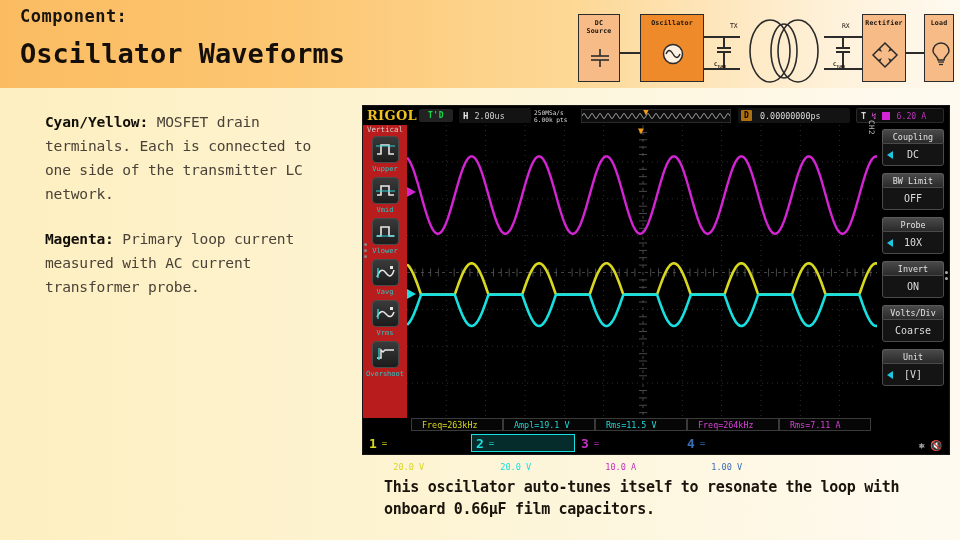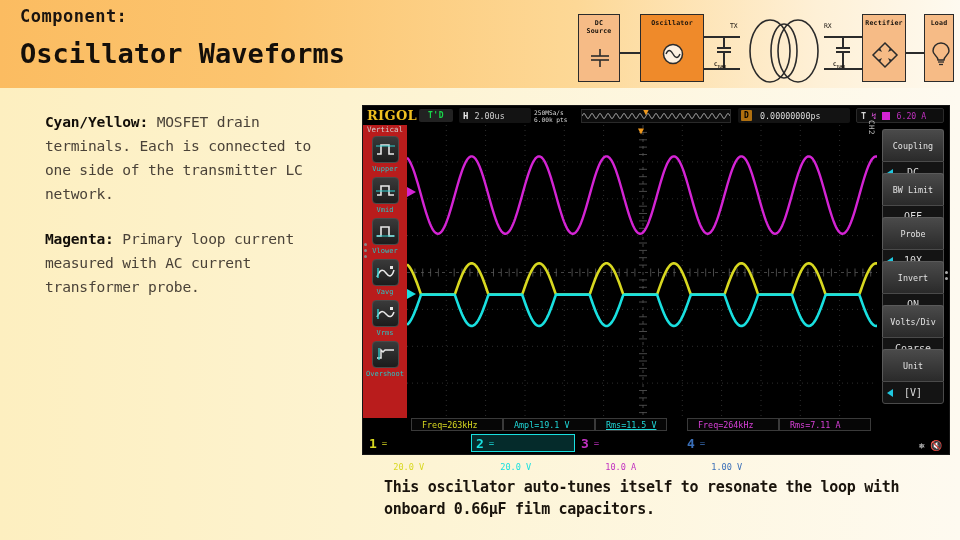--- a/index.html
+++ b/index.html
@@ -132,21 +132,21 @@
   .scroll-dots { position: absolute; left: 1px; top: 118px; }
   .scroll-dots i {
     display: block; width: 3px; height: 3px; background: #888;
     border-radius: 50%; margin-bottom: 3px;
   }
 
   
   .sc-right { position: absolute; right: 0; top: 19px; width: 72px; height: 295px; background: #000; }
   .rgroup { position: absolute; left: 5px; width: 62px; }
   .rhdr {
-    height: 32px; background: linear-gradient(#4a4a4a, #2a2a2a);
+    height: 14px; background: linear-gradient(#4a4a4a, #2a2a2a);
     border: 1px solid #5a5a5a; border-bottom: none; border-radius: 3px 3px 0 0;
     color: #e2e2e2; font-size: 8.4px; display: flex;
     align-items: center; justify-content: center;
   }
   .rval {
     height: 23px; background: #141414; border: 1px solid #4a4a4a;
     border-radius: 0 0 3px 3px; color: #dcdcdc; font-size: 10px;
     display: flex; align-items: center; justify-content: center; position: relative;
   }
   .rarrow {
@@ -236,21 +236,21 @@
     <div class="wire" style="left:145px;top:46px;width:1.6px;height:16px;"></div>
     <div class="ctune" style="left:136px;top:55px;">C<sub>TUNE</sub></div>
 
     <div class="wire" style="left:264px;top:30px;width:1.6px;height:11px;"></div>
     <div class="wire" style="left:258px;top:41px;width:14px;height:1.6px;"></div>
     <div class="wire" style="left:258px;top:45px;width:14px;height:1.6px;"></div>
     <div class="wire" style="left:264px;top:46px;width:1.6px;height:16px;"></div>
     <div class="ctune" style="left:255px;top:55px;">C<sub>TUNE</sub></div>
 
     <div class="nodelbl" style="left:152px;top:16px;">TX</div>
-    <div class="nodelbl" style="left:228px;top:16px;padding-left:18px;">RX</div>
+    <div class="nodelbl" style="left:246px;top:16px;padding-left:18px;">RX</div>
 
     <svg style="position:absolute;left:158px;top:12px;" width="96" height="66">
       <ellipse cx="34" cy="33" rx="20" ry="31" fill="none" stroke="#2b2b2b" stroke-width="1.6"></ellipse>
       <ellipse cx="48" cy="33" rx="13" ry="27" fill="none" stroke="#2b2b2b" stroke-width="1.6"></ellipse>
       <ellipse cx="62" cy="33" rx="20" ry="31" fill="none" stroke="#2b2b2b" stroke-width="1.6"></ellipse>
     </svg>
 
     <div class="blk" style="left:0px;top:8px;width:42px;height:68px;">
       <div class="blk-lbl" style="top:4px;">
         <span>DC</span><br><span>Source</span>
@@ -559,21 +559,21 @@
       <div class="rval">
         <span class="rarrow"></span>
         <span>[V]</span>
       </div>
     </div>
   </div>
 
   <div class="meas-row" id="meas-row">
       <div class="meas" style="left: 48px; width: 92px; color: rgb(216, 216, 32);">Freq=263kHz</div>
       <div class="meas" style="left: 140px; width: 92px; color: rgb(32, 216, 216);">Ampl=19.1 V</div>
-      <div class="meas" style="left: 232px; width: 72px; color: rgb(32, 216, 216); text-decoration: underline;">Rms=11.5 V</div>
+      <div class="meas" style="left: 232px; width: 92px; color: rgb(32, 216, 216);">Rms=11.5 V</div>
       <div class="meas" style="left: 324px; width: 92px; color: rgb(216, 64, 216);">Freq=264kHz</div>
       <div class="meas" style="left: 416px; width: 92px; color: rgb(216, 64, 216);">Rms=7.11 A</div>
     </div>
 
   <div class="chan-row" id="chan-row">
       <div class="chan" style="color: rgb(216, 216, 32); min-width: 104px;">
         <span class="num">1</span>
         <span class="eq">=</span>
         <span class="val">20.0 V</span>
       </div>

